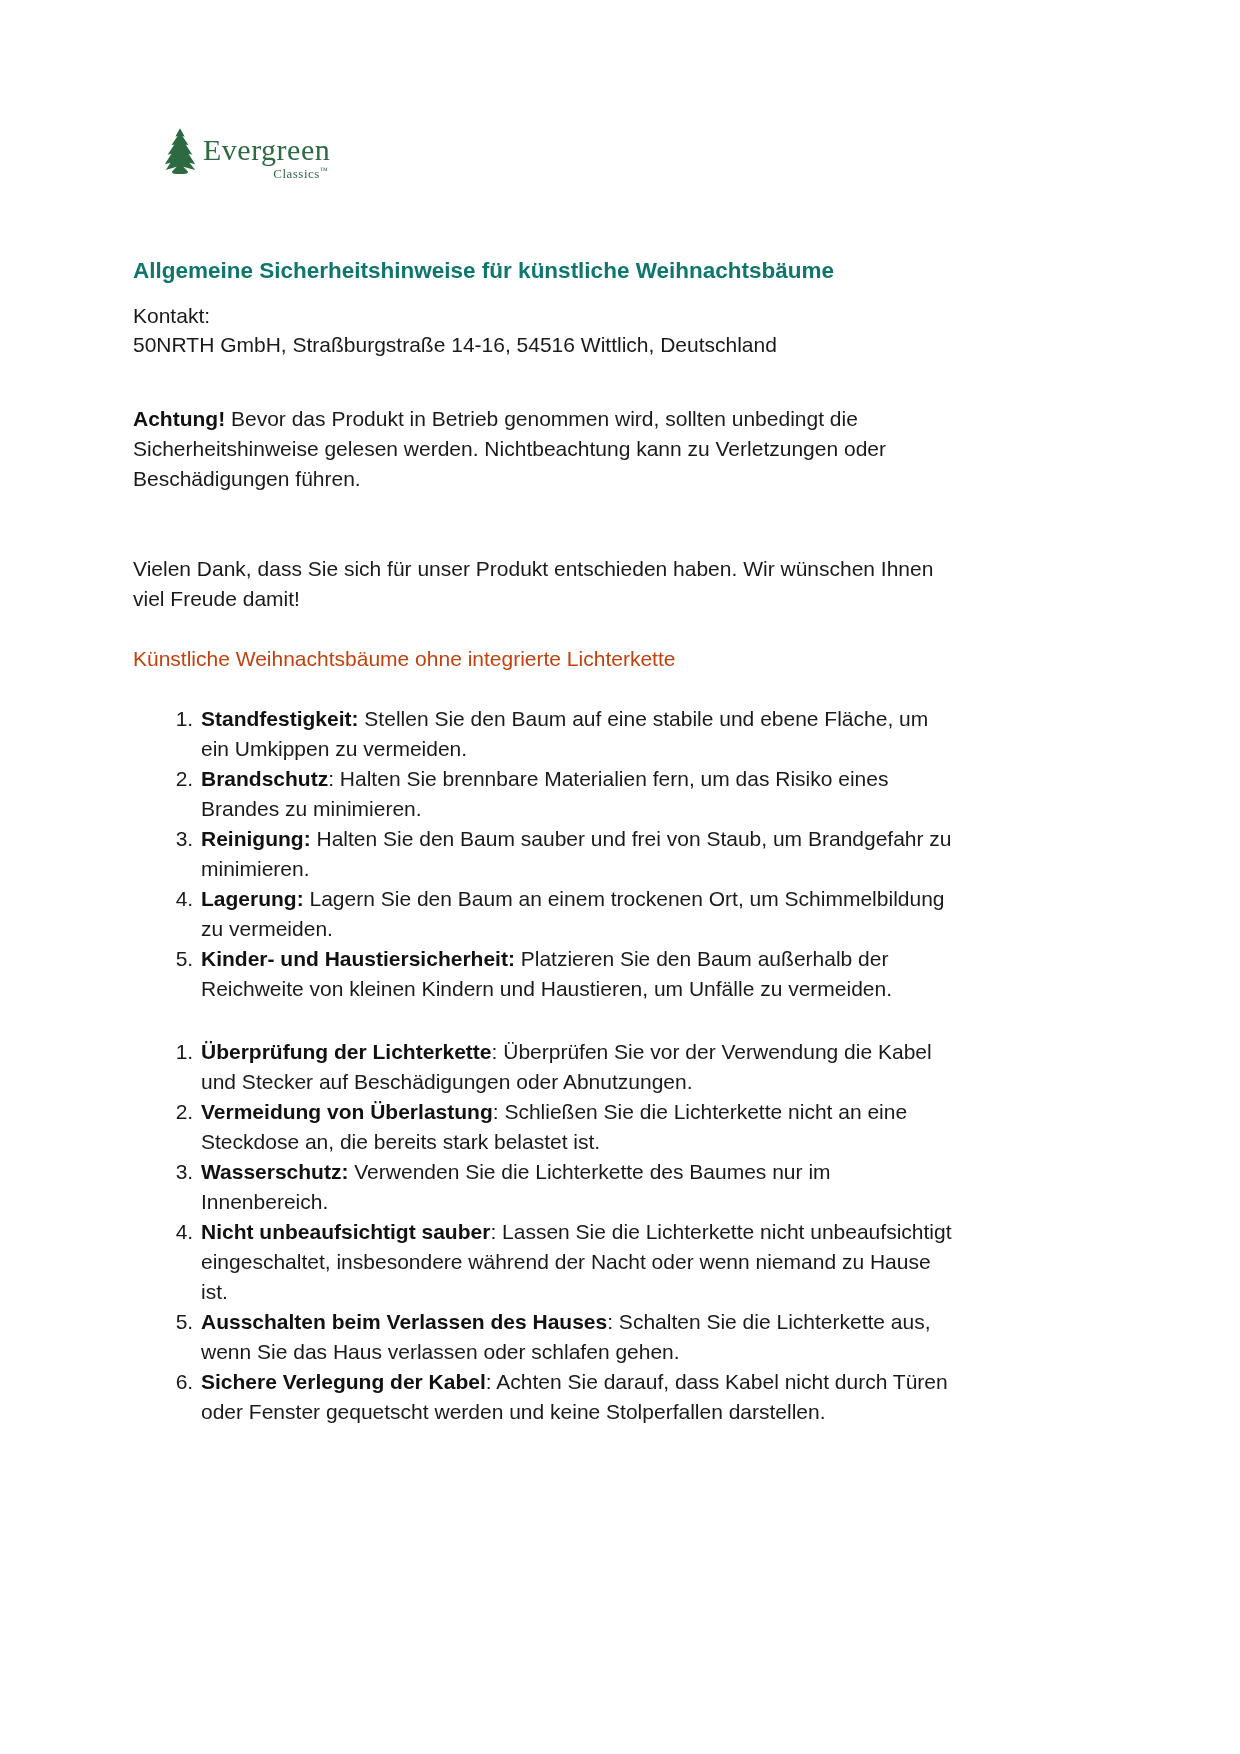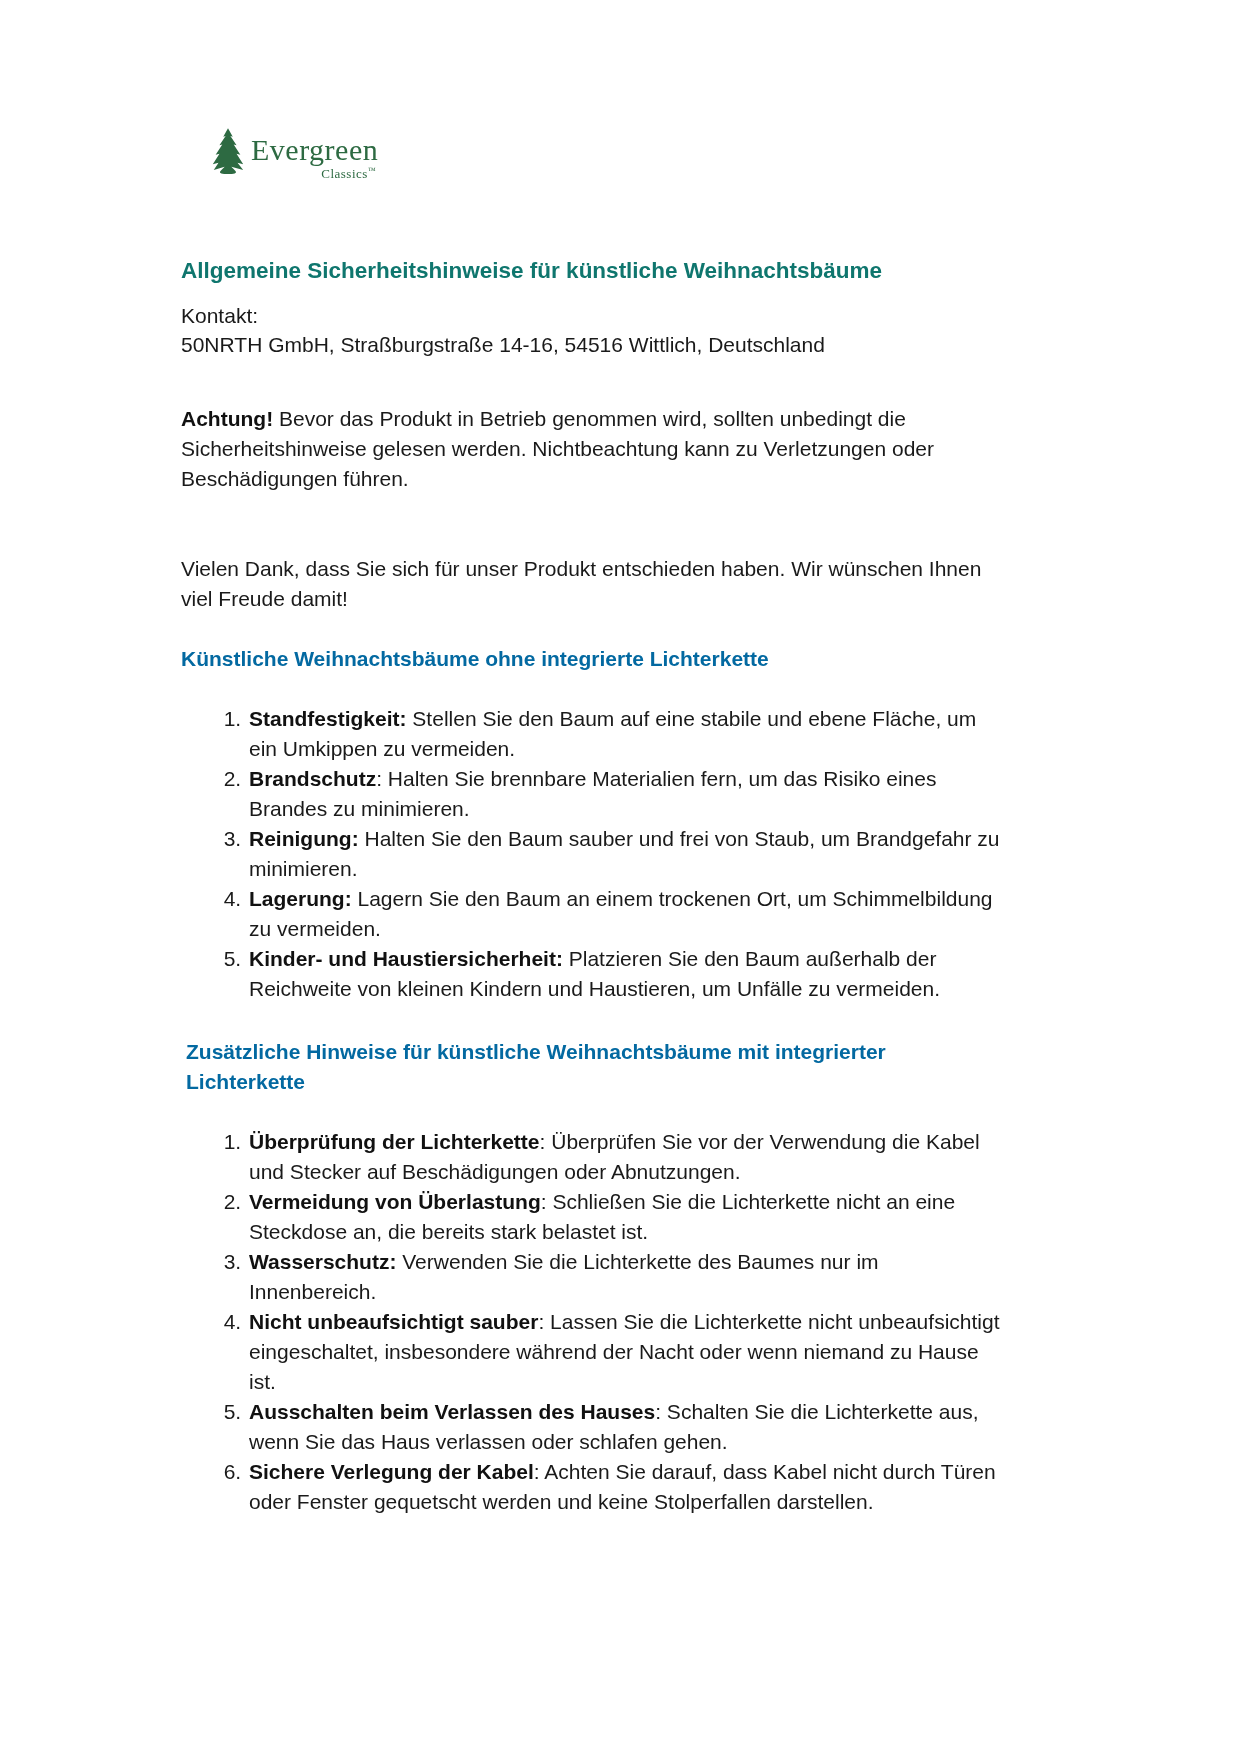--- a/index.html
+++ b/index.html
@@ -6,21 +6,20 @@
   .page {
     position: relative;
     width: 1100px;
     height: 1754px;
     background: #ffffff;
     box-sizing: border-box;
     padding: 125px 140px 0 133px;
     font-family: "Liberation Sans", sans-serif;
     color: #1a1a1a;
     overflow: hidden;
-    margin-left: 48px;
   }
   
   .logo {
     margin-left: 28px;
     height: 50px;
     margin-bottom: 81px;
     display: flex;
     align-items: flex-start;
     gap: 4px;
   }
@@ -53,24 +52,24 @@
   .contact { font-size: 21px; line-height: 29px; margin: 0 0 45px 0; }
   .contact div { white-space: nowrap; }
   
   .para { font-size: 21px; line-height: 30px; margin: 0; }
   .para-intro { margin-bottom: 30px; }
   .para-warning { margin-bottom: 60px; }
   .para b, li b { font-weight: 700; color: #111111; }
   
   .section-heading {
     font-size: 21px;
-    font-weight: 700;
+    font-weight: 400;
     line-height: 30px;
     margin: 0 0 30px 0;
-    color: #0369a1;
+    color: #c2410c;
   }
   .section-heading.indented { margin-left: 5px; }
   
   ol.safety-list {
     margin: 0 0 33px 0;
     padding: 0 0 0 66px;
     font-size: 21px;
     line-height: 30px;
     list-style: decimal;
   }
@@ -109,21 +108,20 @@
   <h2 class="section-heading">Künstliche Weihnachtsbäume ohne integrierte Lichterkette</h2>
 
   <ol class="safety-list">
     <li><b>Standfestigkeit:</b><span> Stellen Sie den Baum auf eine stabile und ebene Fläche, um ein Umkippen zu vermeiden.</span></li>
     <li><b>Brandschutz</b><span>: Halten Sie brennbare Materialien fern, um das Risiko eines Brandes zu minimieren.</span></li>
     <li><b>Reinigung:</b><span> Halten Sie den Baum sauber und frei von Staub, um Brandgefahr zu minimieren.</span></li>
     <li><b>Lagerung:</b><span> Lagern Sie den Baum an einem trockenen Ort, um Schimmelbildung zu vermeiden.</span></li>
     <li><b>Kinder- und Haustiersicherheit:</b><span> Platzieren Sie den Baum außerhalb der Reichweite von kleinen Kindern und Haustieren, um Unfälle zu vermeiden.</span></li>
   </ol>
 
-  <h2 class="section-heading indented">Zusätzliche Hinweise für künstliche Weihnachtsbäume mit integrierter Lichterkette</h2>
 
   <ol class="safety-list">
     <li><b>Überprüfung der Lichterkette</b><span>: Überprüfen Sie vor der Verwendung die Kabel und Stecker auf Beschädigungen oder Abnutzungen.</span></li>
     <li><b>Vermeidung von Überlastung</b><span>: Schließen Sie die Lichterkette nicht an eine Steckdose an, die bereits stark belastet ist.</span></li>
     <li><b>Wasserschutz:</b><span> Verwenden Sie die Lichterkette des Baumes nur im Innenbereich.</span></li>
     <li><b>Nicht unbeaufsichtigt sauber</b><span>: Lassen Sie die Lichterkette nicht unbeaufsichtigt eingeschaltet, insbesondere während der Nacht oder wenn niemand zu Hause ist.</span></li>
     <li><b>Ausschalten beim Verlassen des Hauses</b><span>: Schalten Sie die Lichterkette aus, wenn Sie das Haus verlassen oder schlafen gehen.</span></li>
     <li><b>Sichere Verlegung der Kabel</b><span>: Achten Sie darauf, dass Kabel nicht durch Türen oder Fenster gequetscht werden und keine Stolperfallen darstellen.</span></li>
   </ol>
 

